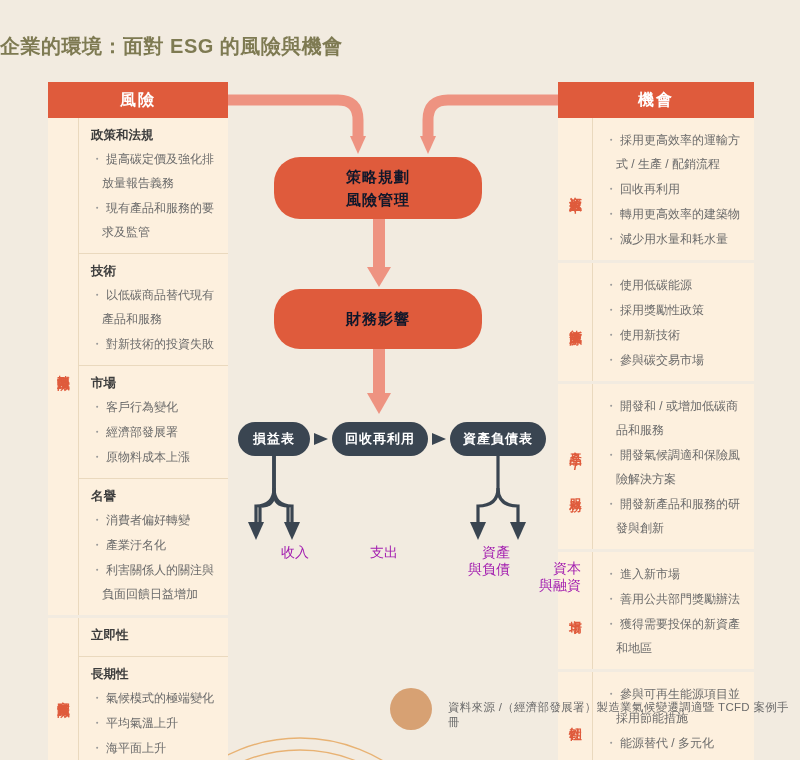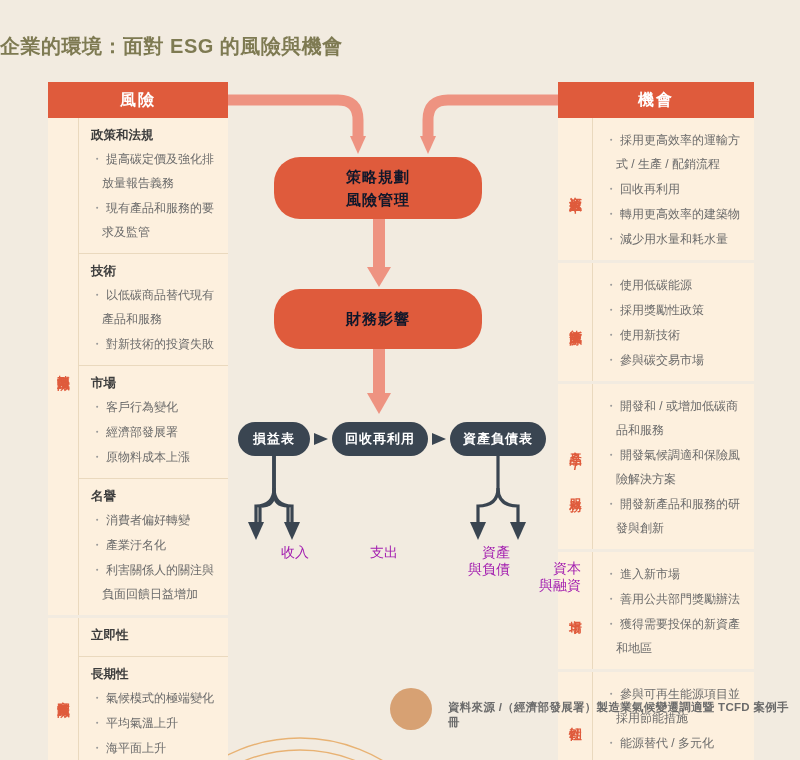--- a/index.html
+++ b/index.html
@@ -72,21 +72,21 @@
     position:absolute;font-size:14px;line-height:17px;color:#a21caf;
     text-align:right;width:70px;
   }
   #leaf-income{left:11px;top:462px;}
   #leaf-expense{left:100px;top:462px;}
   #leaf-assets{left:212px;top:462px;}
   #leaf-capital{left:283px;top:478px;}
 
   
   #source-note{
-    position:absolute;left:448px;top:700px;font-size:11.5px;color:#6b6b6b;letter-spacing:.3px;font-weight:bold;
+    position:absolute;left:448px;top:700px;font-size:11.5px;color:#6b6b6b;letter-spacing:.3px;
   }
 </style>
 </head>
 <body>
 
 <svg id="deco-arcs" viewBox="0 0 360 200">
   <g fill="none" stroke="#E8B273" stroke-width="1.4">
     <circle cx="180" cy="200" r="30"></circle>
       <circle cx="180" cy="200" r="42"></circle>
     <circle cx="180" cy="200" r="54"></circle>

